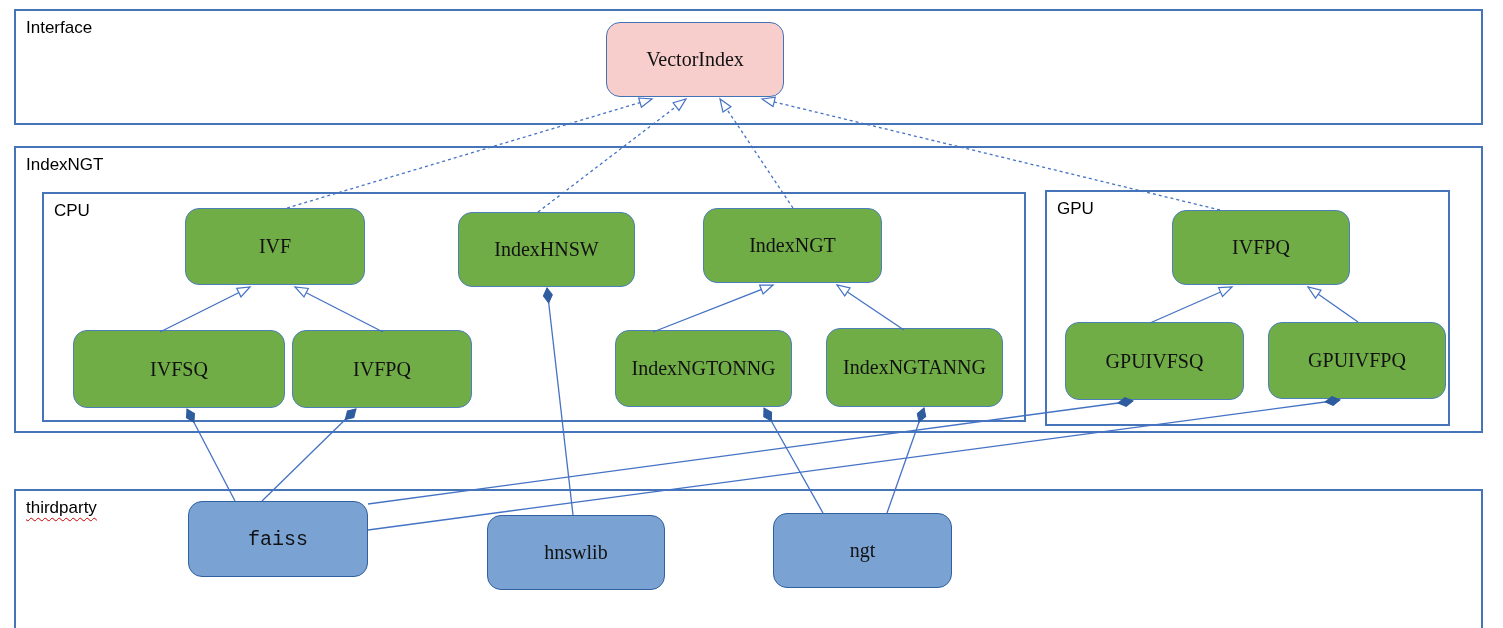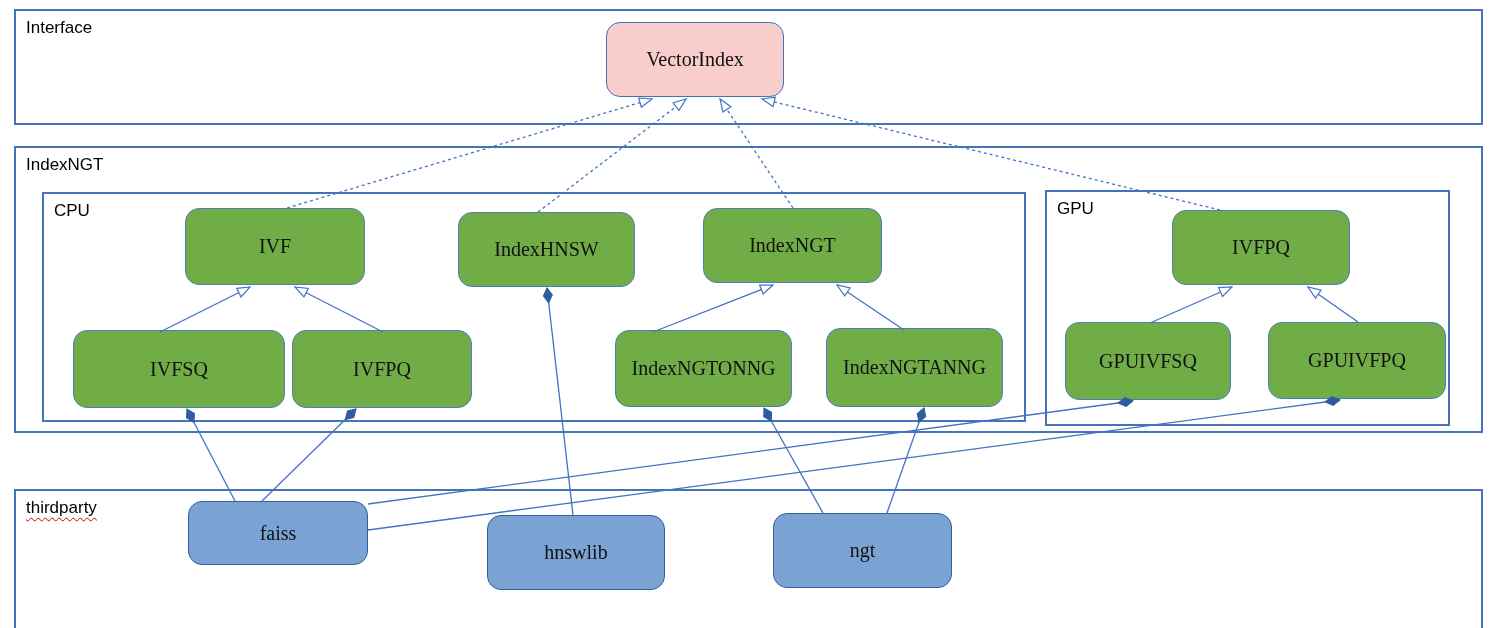--- a/index.html
+++ b/index.html
@@ -70,28 +70,28 @@
   <div class="node green" style="left:615px;top:330px;width:177px;height:77px;">
       <span>IndexNGTONNG</span>
     </div>
   <div class="node green" style="left:826px;top:328px;width:177px;height:79px;">
       <span>IndexNGTANNG</span>
     </div>
 
   <div class="node green" style="left:1172px;top:210px;width:178px;height:75px;">
       <span>IVFPQ</span>
     </div>
-  <div class="node green" style="left:1065px;top:322px;width:166px;height:78px;">
+  <div class="node green" style="left:1065px;top:322px;width:179px;height:78px;">
       <span>GPUIVFSQ</span>
     </div>
   <div class="node green" style="left:1268px;top:322px;width:178px;height:77px;">
       <span>GPUIVFPQ</span>
     </div>
 
-  <div class="node blue" style="left:188px;top:501px;width:180px;height:64px;">
+  <div class="node blue" style="left:188px;top:501px;width:180px;height:76px;font-family:Liberation Mono, monospace;">
       <span>faiss</span>
     </div>
   <div class="node blue" style="left:487px;top:515px;width:178px;height:75px;">
       <span>hnswlib</span>
     </div>
   <div class="node blue" style="left:773px;top:513px;width:179px;height:75px;">
       <span>ngt</span>
     </div>
 
   <svg id="connectors" width="1503" height="628" viewBox="0 0 1503 628">

